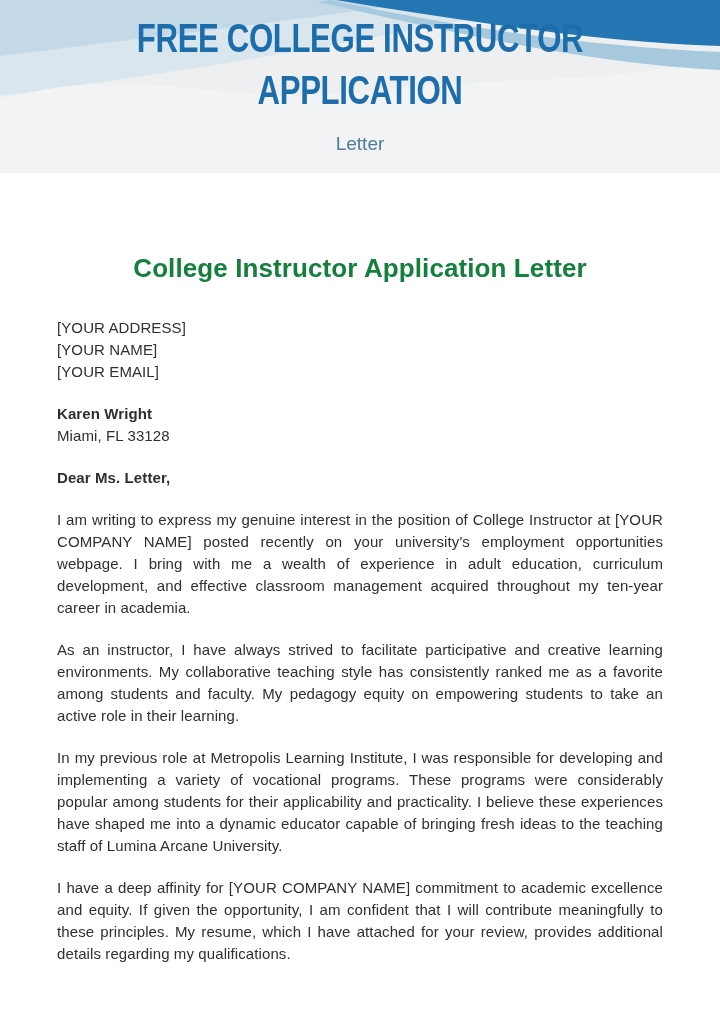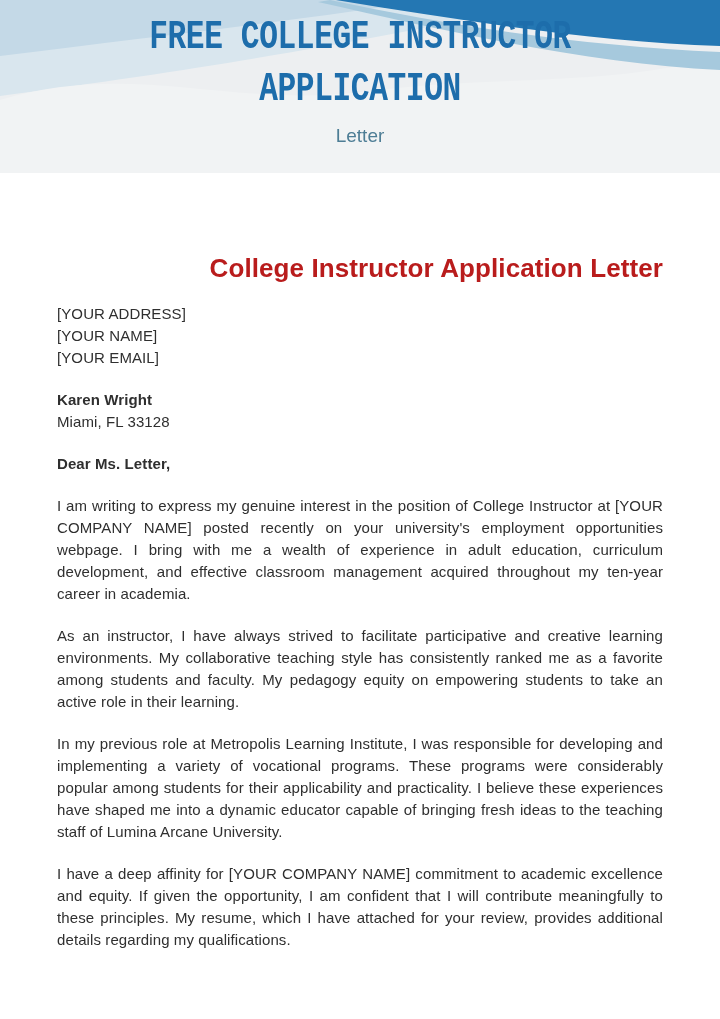--- a/index.html
+++ b/index.html
@@ -34,51 +34,50 @@
     position: relative;
     padding-top: 12px;
     text-align: center;
   }
   .banner-title {
     font-size: 40px;
     line-height: 52px;
     font-weight: bold;
     color: #1d6dab;
     letter-spacing: -0.5px;
-    font-family: Liberation Mono, monospace;
   }
   .banner-title .line {
     display: block;
     transform: scaleX(0.78);
     transform-origin: 50% 50%;
   }
   .banner-subtitle {
-    margin-top: 9px;
+    margin-top: 17px;
     font-size: 19px;
     line-height: 22px;
     color: #4d7d95;
     font-weight: normal;
   }
 
   
   .letter {
     padding: 0 57px;
     color: #2f2f2f;
     font-size: 15px;
     line-height: 22px;
     letter-spacing: 0.1px;
   }
   .letter-title {
     margin-top: 80px;
-    margin-bottom: 20px;
-    text-align: right;
+    margin-bottom: 34px;
+    text-align: center;
     font-size: 26px;
     line-height: 30px;
     font-weight: bold;
-    color: #b91c1c;
+    color: #15803d;
   }
   .block { margin-bottom: 20px; }
   .bold { font-weight: bold; }
   .para {
     text-align: justify;
     margin-bottom: 20px;
   }
 </style>
 </head>
 <body>

